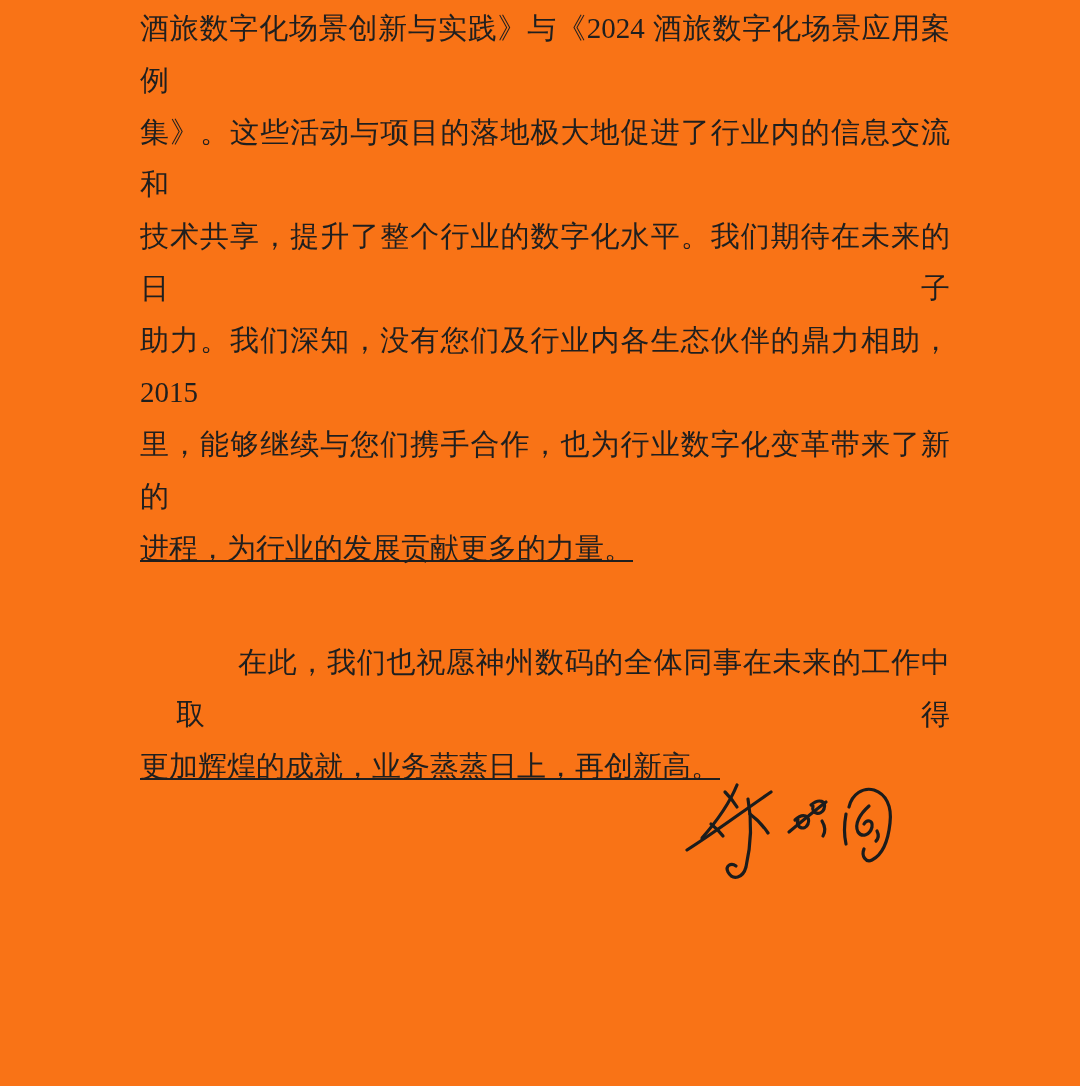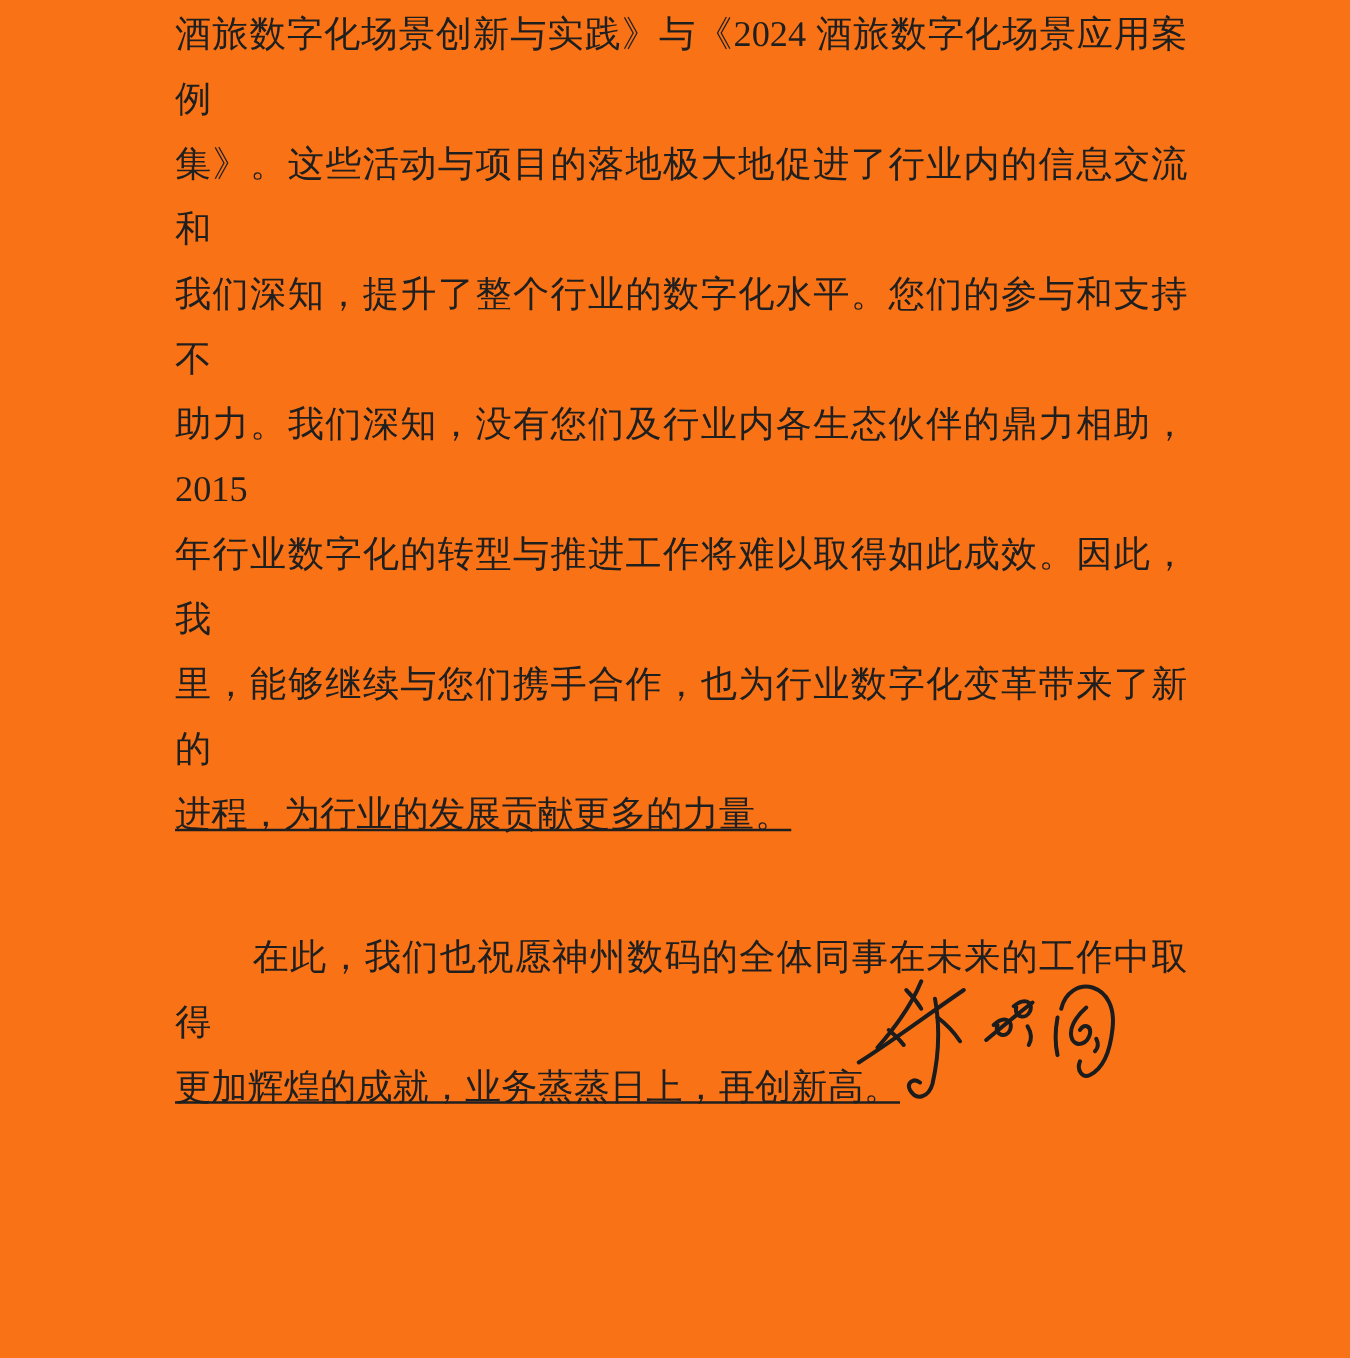--- a/index.html
+++ b/index.html
@@ -20,41 +20,40 @@
     font-size:29px;
     line-height:52px;
     text-align:justify;
     text-align-last:justify;
   }
   .line.lastline{
     text-align:left;
     text-align-last:left;
     text-decoration:underline;
   }
-  .indent2{ text-indent:62px; }
+  .indent2{ text-indent:62px;margin-left:36px; }
   .para2{ margin-top:62px; }
   .signature{
     position:absolute;
     left:683px;top:779px;
     width:218px;height:112px;
   }
   .signature svg{ width:100%;height:100%; }
 </style>
 </head>
 <body>
 
 <div class="page">
   <div class="content">
 
     <section>
       <div class="line">酒旅数字化场景创新与实践》与《2024 酒旅数字化场景应用案例</div>
       <div class="line">集》。这些活动与项目的落地极大地促进了行业内的信息交流和</div>
-      <div class="line">我们深知，提升了整个行业的数字化水平。您们的参与和支持不</div>
+      <div class="line">技术共享，提升了整个行业的数字化水平。我们期待在未来的日子</div>
       <div class="line">助力。我们深知，没有您们及行业内各生态伙伴的鼎力相助，2015</div>
-      <div class="line">年行业数字化的转型与推进工作将难以取得如此成效。因此，我</div>
       <div class="line">里，能够继续与您们携手合作，也为行业数字化变革带来了新的</div>
       <div class="line lastline">进程，为行业的发展贡献更多的力量。</div>
     </section>
 
     <section class="para2">
       <div class="line indent2">在此，我们也祝愿神州数码的全体同事在未来的工作中取得</div>
       <div class="line lastline">更加辉煌的成就，业务蒸蒸日上，再创新高。</div>
     </section>
 
   </div>

